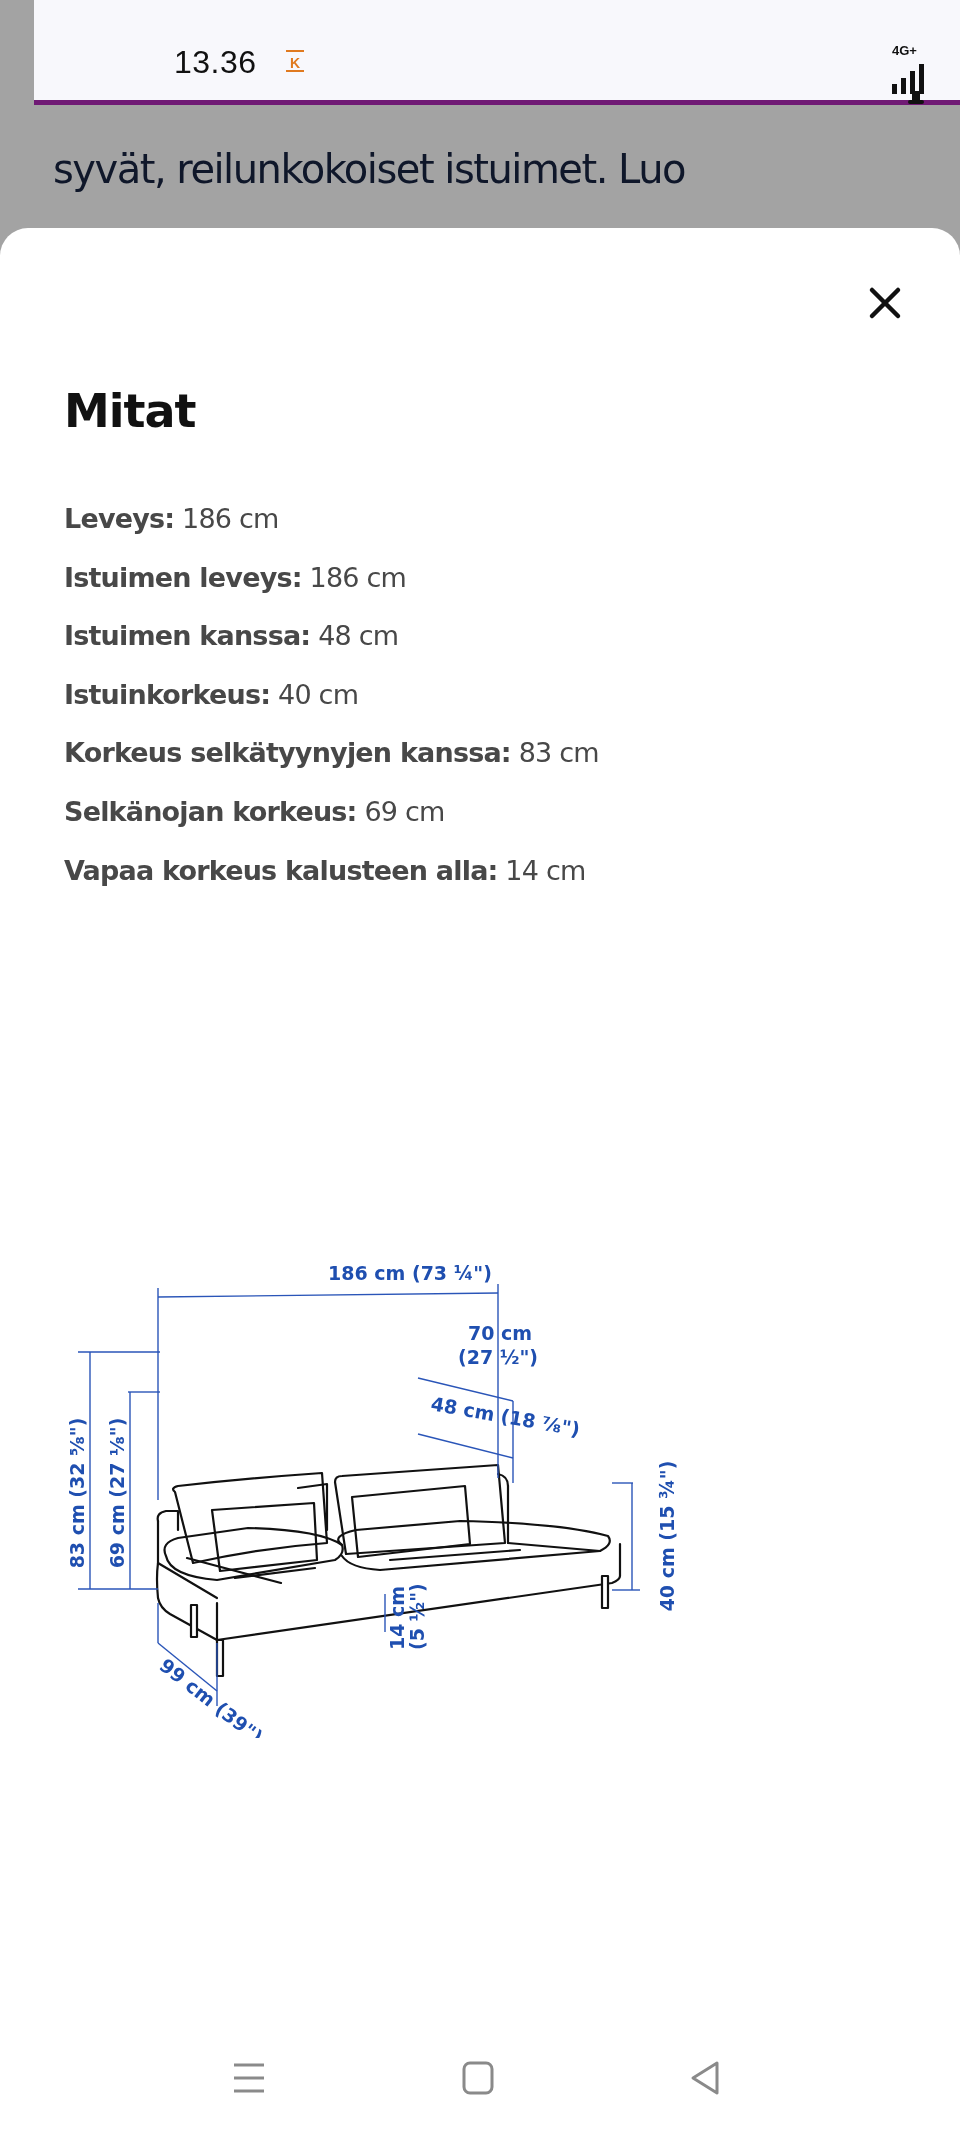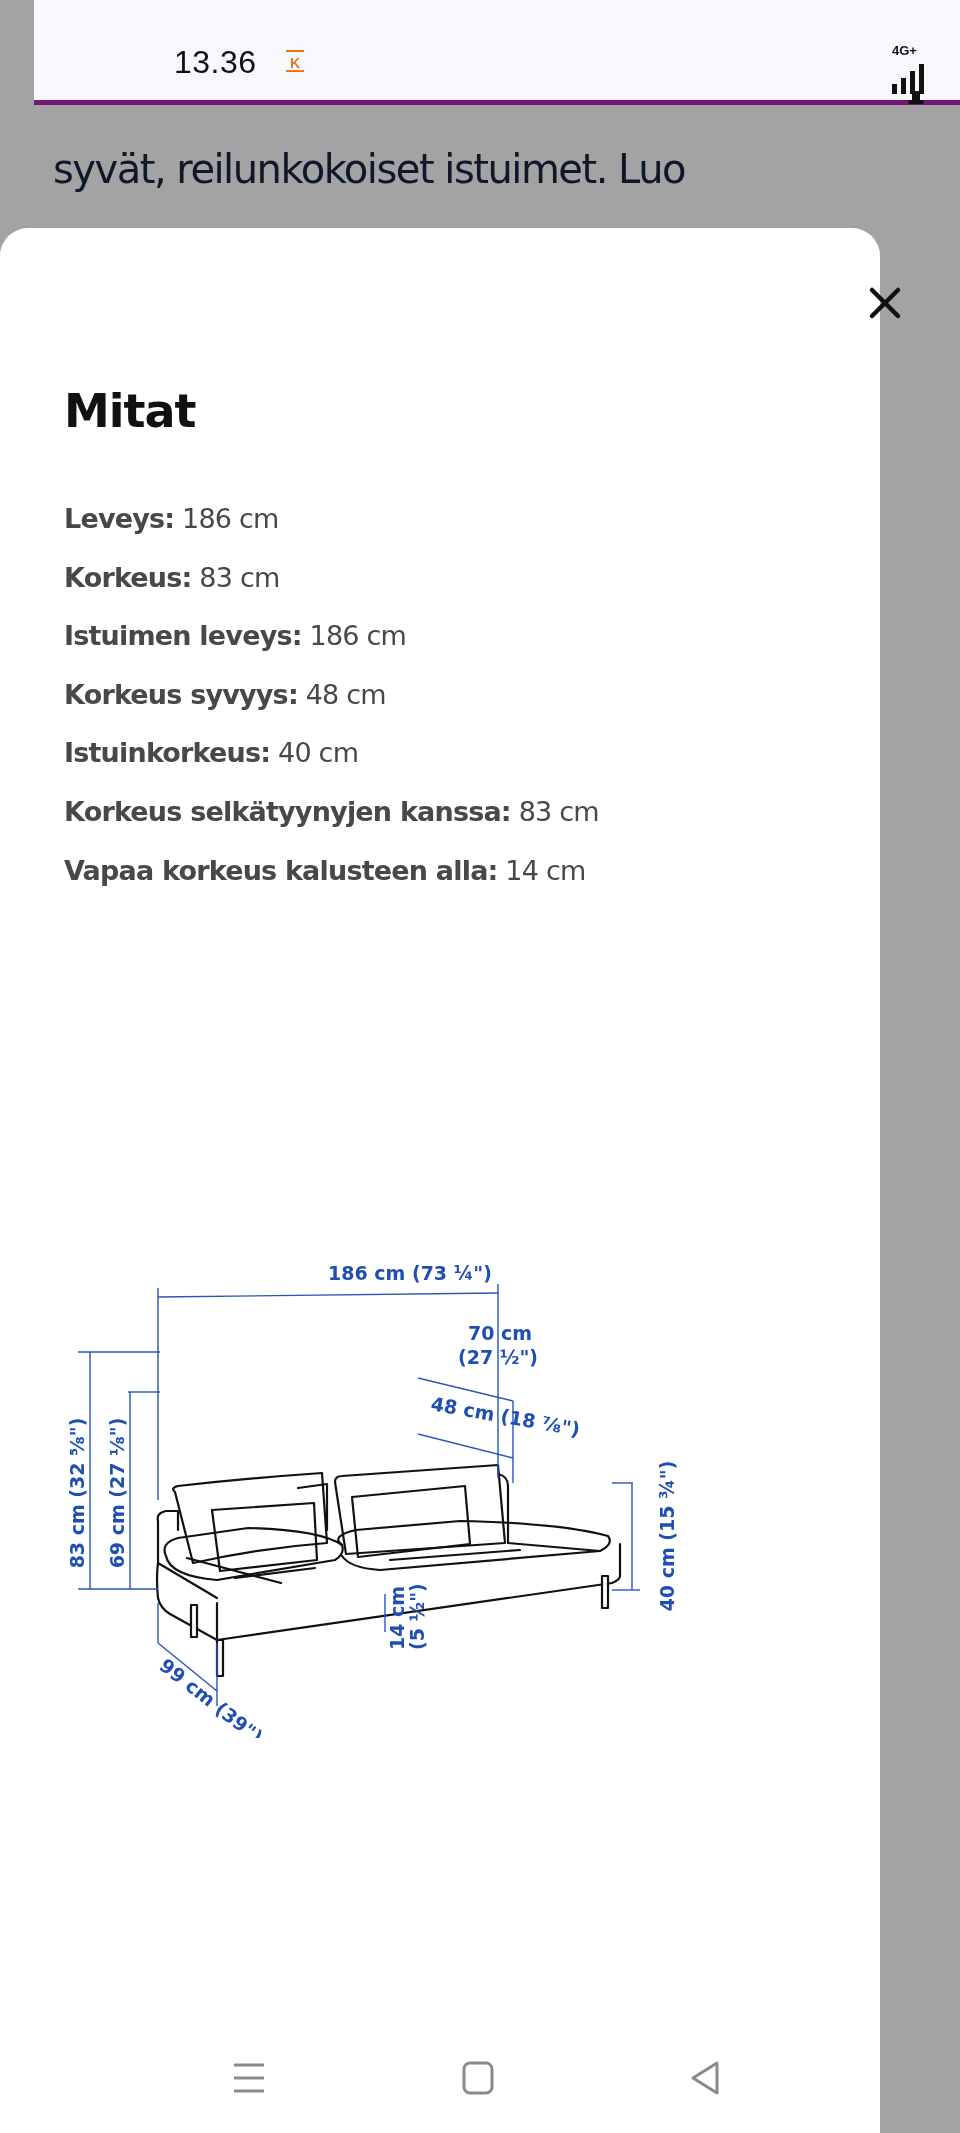--- a/index.html
+++ b/index.html
@@ -9,21 +9,21 @@
   .sb-app { position:absolute; left:252px; top:50px; width:18px; height:22px; color:#e07a20; font-size:14px; font-weight:bold; text-align:center; line-height:22px; border-top:2px solid #e07a20; border-bottom:2px solid #e07a20; box-sizing:border-box; }
   .sb-right { position:absolute; right:70px; top:44px; display:flex; align-items:flex-end; gap:6px; height:36px;flex-direction:column; }
   .sb-net { font-size:13px; font-weight:bold; color:#111; line-height:14px; align-self:flex-start; }
   .bars { display:flex; align-items:flex-end; gap:4px; height:30px; }
   .bars span { display:block; width:5px; background:#111; }
   .battery { width:16px; height:30px; border:2.5px solid #111; border-radius:4px; box-sizing:border-box; position:relative; margin-left:6px; }
   .battery::before { content:""; position:absolute; top:-6px; left:3px; width:6px; height:3px; background:#111; }
   .battery::after { content:""; position:absolute; left:2px; right:2px; bottom:2px; height:9px; background:#111; }
   .bgtext { position:absolute; left:53px; top:96px; width:880px; font-size:40px; line-height:70px; color:#0f172a; font-family:"DejaVu Sans", sans-serif; letter-spacing:-1.5px; white-space:nowrap; z-index:1; }
   .bgtext .ghost { display:block; height:38px; overflow:hidden; }
-  .sheet { position:absolute; left:0; top:228px; width:880px; height:1905px; background:#fff; border-radius:28px 28px 0 0; z-index:2; }
+  .sheet { position:absolute; left:0; top:228px; width:960px; height:1905px; background:#fff; border-radius:28px 28px 0 0; z-index:2; }
   .close { position:absolute; left:862px; top:52px; width:46px; height:46px; cursor:pointer; }
   .close svg { width:46px; height:46px; }
   .title { position:absolute; left:64px; top:156px; font-size:46px; font-weight:bold; color:#111; font-family:"DejaVu Sans", sans-serif; letter-spacing:-1px; }
   .specs { position:absolute; left:64px; top:262px; list-style:none; padding:0; margin:0; }
   .specs li { font-size:27px; line-height:58.6px; color:#484848; font-family:"DejaVu Sans", sans-serif; letter-spacing:-0.8px; white-space:nowrap; }
   .specs .k { font-weight:bold; }
   .diagram { position:absolute; left:60px; top:1010px; width:860px; height:500px; }
   .navbar { position:absolute; left:0; bottom:0; width:960px; height:110px; z-index:4; }
   .nav-btn { position:absolute; top:30px; width:50px; height:50px; cursor:pointer; }
   .dimtxt { fill:#1f4fb0; font-family:"DejaVu Sans", sans-serif; font-weight:bold; font-size:19px; }
@@ -56,25 +56,25 @@
     <svg viewBox="0 0 46 46">
       <line x1="10" y1="10" x2="36" y2="36" stroke="#111" stroke-width="4.5" stroke-linecap="round"></line>
       <line x1="36" y1="10" x2="10" y2="36" stroke="#111" stroke-width="4.5" stroke-linecap="round"></line>
     </svg>
   </div>
 
   <div class="title">Mitat</div>
 
   <ul class="specs">
     <li><span class="k">Leveys:</span> <span>186 cm</span></li>
-    <li><span class="k">Korkeus:</span> <span>83 cm</span></li>
     <li><span class="k">Istuimen leveys:</span> <span>186 cm</span></li>
-    <li><span class="k">Korkeus syvyys:</span> <span>48 cm</span></li>
+    <li><span class="k">Istuimen kanssa:</span> <span>48 cm</span></li>
     <li><span class="k">Istuinkorkeus:</span> <span>40 cm</span></li>
     <li><span class="k">Korkeus selkätyynyjen kanssa:</span> <span>83 cm</span></li>
+    <li><span class="k">Selkänojan korkeus:</span> <span>69 cm</span></li>
     <li><span class="k">Vapaa korkeus kalusteen alla:</span> <span>14 cm</span></li>
   </ul>
 
   <svg class="diagram" viewBox="0 0 860 500">
     <g fill="none" stroke="#111" stroke-width="2.2" stroke-linejoin="round" stroke-linecap="round">
 
       <path d="M98 283 Q96 275 106 273 L118 273 L118 292"></path>
       <path d="M98 283 L98 325"></path>
 
       <path d="M98 325 Q96 340 98 360 Q100 370 110 376 L157 402 L157 365"></path>

